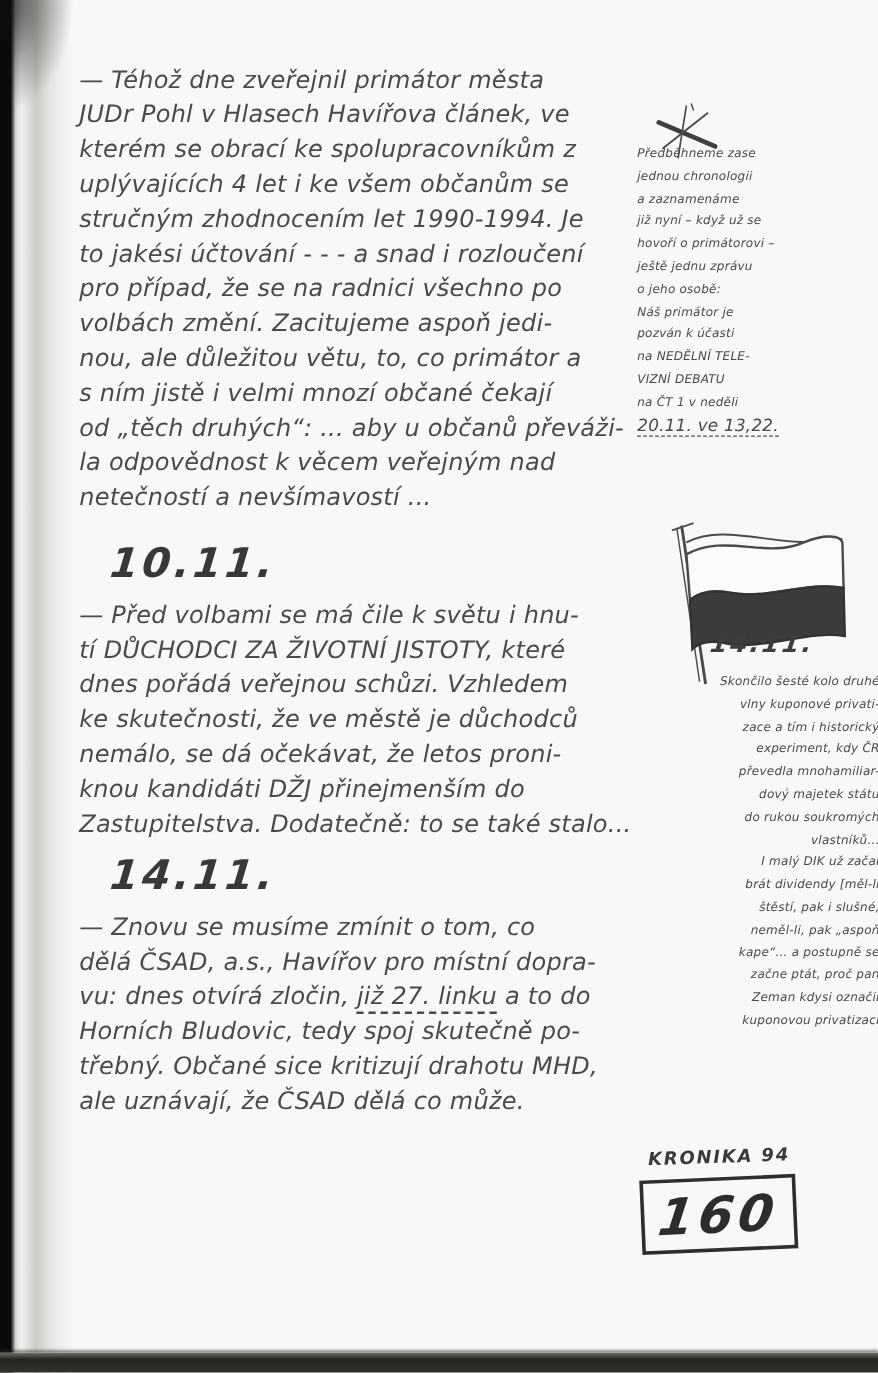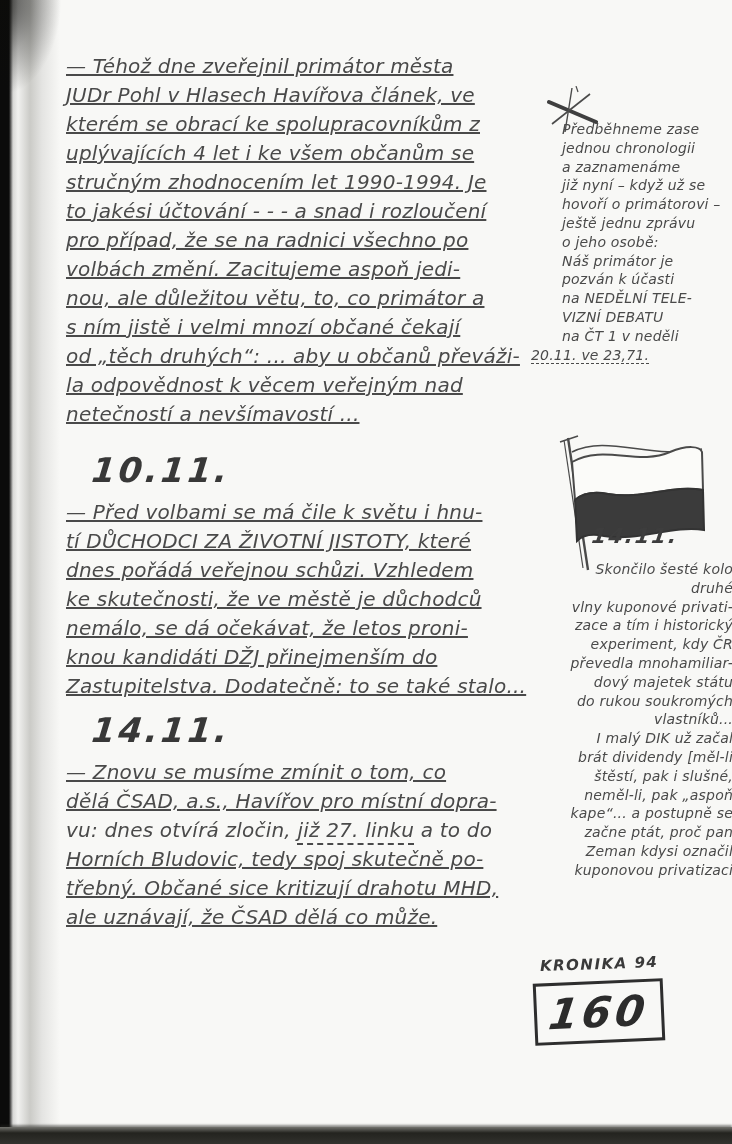--- a/index.html
+++ b/index.html
@@ -18,28 +18,28 @@
     background:radial-gradient(ellipse 90px 140px at 0% 0%, rgba(12,12,10,0.85) 0%, rgba(12,12,10,0.3) 40%, rgba(12,12,10,0) 68%);
   }
   .bottom-band {
     position:absolute; left:0; right:0; bottom:0; height:17px;
     background:linear-gradient(180deg,#73736e 0%,#23231f 35%,#32322e 100%);
     box-shadow:0 -2px 2px rgba(40,40,36,0.5);
   }
   
   .hand { font-style:italic; color:#4a4a4a; letter-spacing:0.2px; }
   .main-block { position:absolute; left:66px; width:474px; }
-  .main-lines { white-space:pre-line; font-size:20px; line-height:29px;text-decoration:underline; }
+  .main-lines { white-space:pre-line; font-size:20px; line-height:29px; }
   .date-heading {
     position:absolute; left:92px;
     font-size:34px; font-weight:bold; font-style:italic;
     color:#383838; letter-spacing:3px; transform:skewX(-6deg);
   }
   .margin-block { position:absolute; }
-  .margin-lines { white-space:pre-line; font-size:14px; line-height:18.8px;margin-left:31px; }
+  .margin-lines { white-space:pre-line; font-size:10px; line-height:18.8px; }
   .dash-ul { border-bottom:2px dashed #4a4a4a; padding-bottom:1px; }
   .dash-ul-thin { border-bottom:1.5px dashed #4a4a4a; padding-bottom:0.5px; }
   .inline-line { font-size:20px; line-height:29px; }
   .margin-inline-line { font-size:14px; line-height:18.8px; }
   .flag-wrap { position:absolute; left:542px; top:430px; }
   .flag-date {
     position:absolute; left:592px; top:524px;
     font-size:21px; font-weight:bold; font-style:italic;
     color:#3d3d3d; letter-spacing:2px; transform:skewX(-8deg);
   }
@@ -121,21 +121,21 @@
 již nyní – když už se
 hovoří o primátorovi –
 ještě jednu zprávu
 o jeho osobě:
 Náš primátor je
 pozván k účasti
 na NEDĚLNÍ TELE-
 VIZNÍ DEBATU
 na ČT 1 v neděli</div>
     <div class="margin-inline-line">
-      <span class="dash-ul-thin">20.11. ve 23,71.</span>
+      <span class="dash-ul-thin">20.11. ve 13,22.</span>
     </div>
   </div>
 
   <div class="flag-wrap">
     <svg width="182" height="142" viewBox="0 0 182 142">
 
       <line x1="26" y1="8" x2="46" y2="140" stroke="#4a4a4a" stroke-width="2.4"></line>
       <line x1="22" y1="10" x2="41" y2="138" stroke="#4a4a4a" stroke-width="1.2"></line>
       <line x1="18" y1="12" x2="36" y2="6" stroke="#4a4a4a" stroke-width="1.6"></line>
 

